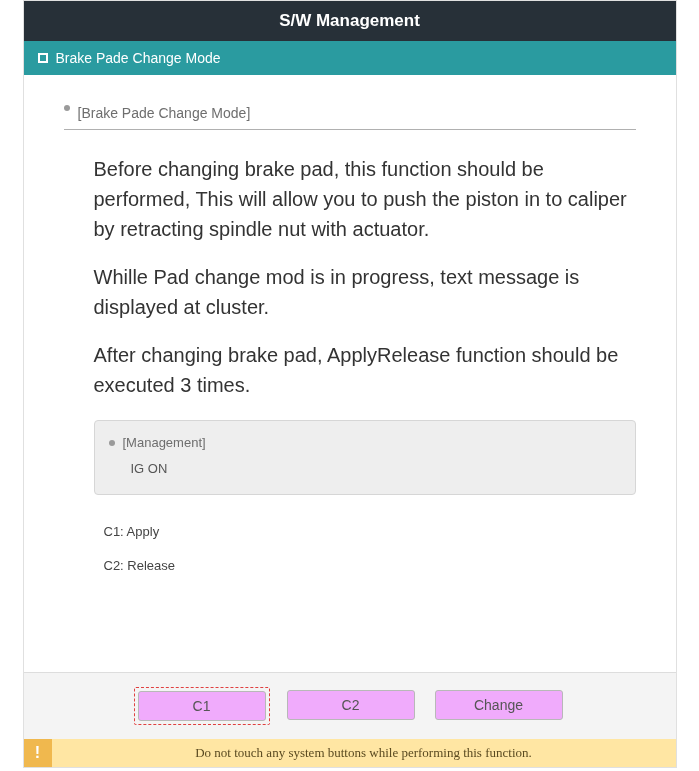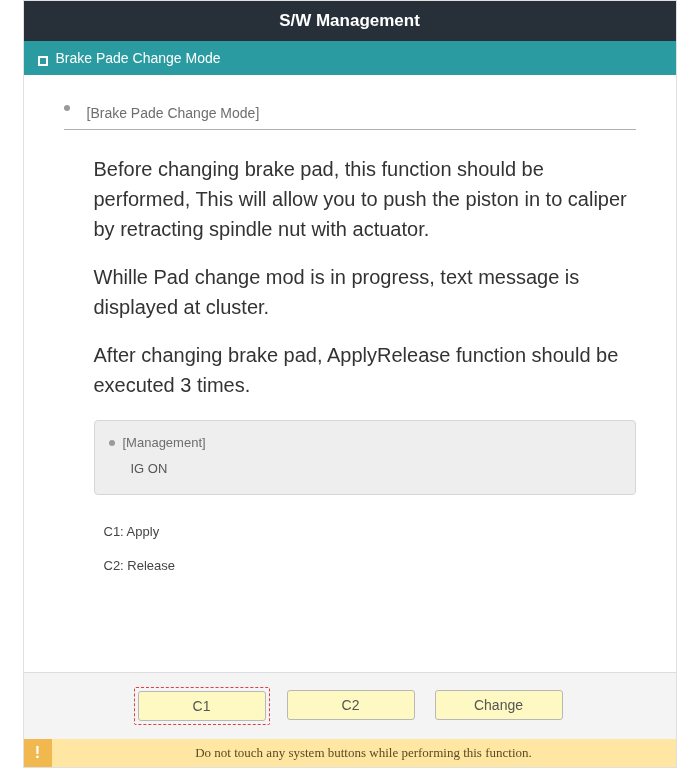--- a/index.html
+++ b/index.html
@@ -1,30 +1,30 @@
 <!DOCTYPE html>
 <html><head>
   <meta charset="utf-8">
   <style>
     * { box-sizing: border-box; margin: 0; padding: 0; }
     body { font-family: Arial, sans-serif; background: #fff; width: 699px; height: 771px; overflow: hidden; }
     .wrapper { width: 654px; margin: 0 auto; border: 1px solid #e0e0e0; background: #fff; display: flex; flex-direction: column; height: 768px; }
     .titlebar { background: #273038; color: #fff; text-align: center; padding: 10px 0; font-weight: bold; font-size: 17px; }
-    .subbar { background: #2a9ba0; color: #fff; padding: 9px 14px; font-size: 14px; display: flex; align-items: flex-end; gap: 8px; }
+    .subbar { background: #2a9ba0; color: #fff; padding: 9px 14px; font-size: 14px; display: flex; align-items: center; gap: 8px; }
     .sq { display: inline-block; width: 10px; height: 10px; border: 2px solid #fff; }
     .content { flex: 1; background: #fff; padding: 30px 40px 10px 40px; overflow: auto; }
-    .section-title { color: #6e6e6e; font-size: 14px; border-bottom: 1px solid #b0b0b0; padding-bottom: 8px; display: flex; align-items: flex-start; gap: 17px; margin-bottom: 24px; }
+    .section-title { color: #6e6e6e; font-size: 14px; border-bottom: 1px solid #b0b0b0; padding-bottom: 8px; display: flex; align-items: flex-start; gap: 8px; margin-bottom: 24px; }
     .bullet { display: inline-block; width: 6px; height: 6px; background: #9a9a9a; border-radius: 50%; }
     .body-text { color: #333; font-size: 20px; line-height: 1.5; padding-left: 30px; margin-bottom: 18px; }
     .condition-box { background: #eeeeee; border: 1px solid #d6d6d6; border-radius: 4px; margin: 20px 0 20px 30px; padding: 14px 14px; }
     .condition-title { color: #6e6e6e; font-size: 13px; display: flex; align-items: center; gap: 8px; margin-bottom: 8px; }
     .condition-list { padding-left: 22px; color: #555; font-size: 13px; line-height: 1.7; }
     .button-legend { padding-left: 40px; color: #444; font-size: 13px; line-height: 2.6; }
     .button-row { background: #f4f4f4; border-top: 1px solid #ddd; padding: 14px 20px; display: flex; justify-content: center; gap: 14px; }
-    .btn { width: 128px; height: 30px; background: #fef9c3; border: 1px solid #b8b8b8; border-radius: 3px; color: #555; font-size: 14px; cursor: pointer; }
+    .btn { width: 128px; height: 30px; background: #f0abfc; border: 1px solid #b8b8b8; border-radius: 3px; color: #555; font-size: 14px; cursor: pointer; }
     .btn-wrap { padding: 3px; }
     .btn-wrap.selected { border: 1px dashed #e04040; border-radius: 2px; }
     .warning-bar { background: #ffe6a3; display: flex; align-items: stretch; font-size: 13px; color: #5a4a20; }
     .warning-icon { background: #f0b84e; color: #fff; width: 28px; display: flex; align-items: center; justify-content: center; font-weight: bold; font-size: 16px; }
     .warning-text { flex: 1; text-align: center; padding: 6px 12px; font-family: Liberation Serif, serif; }
   </style>
 </head>
 <body>
 
 <div class="wrapper">

